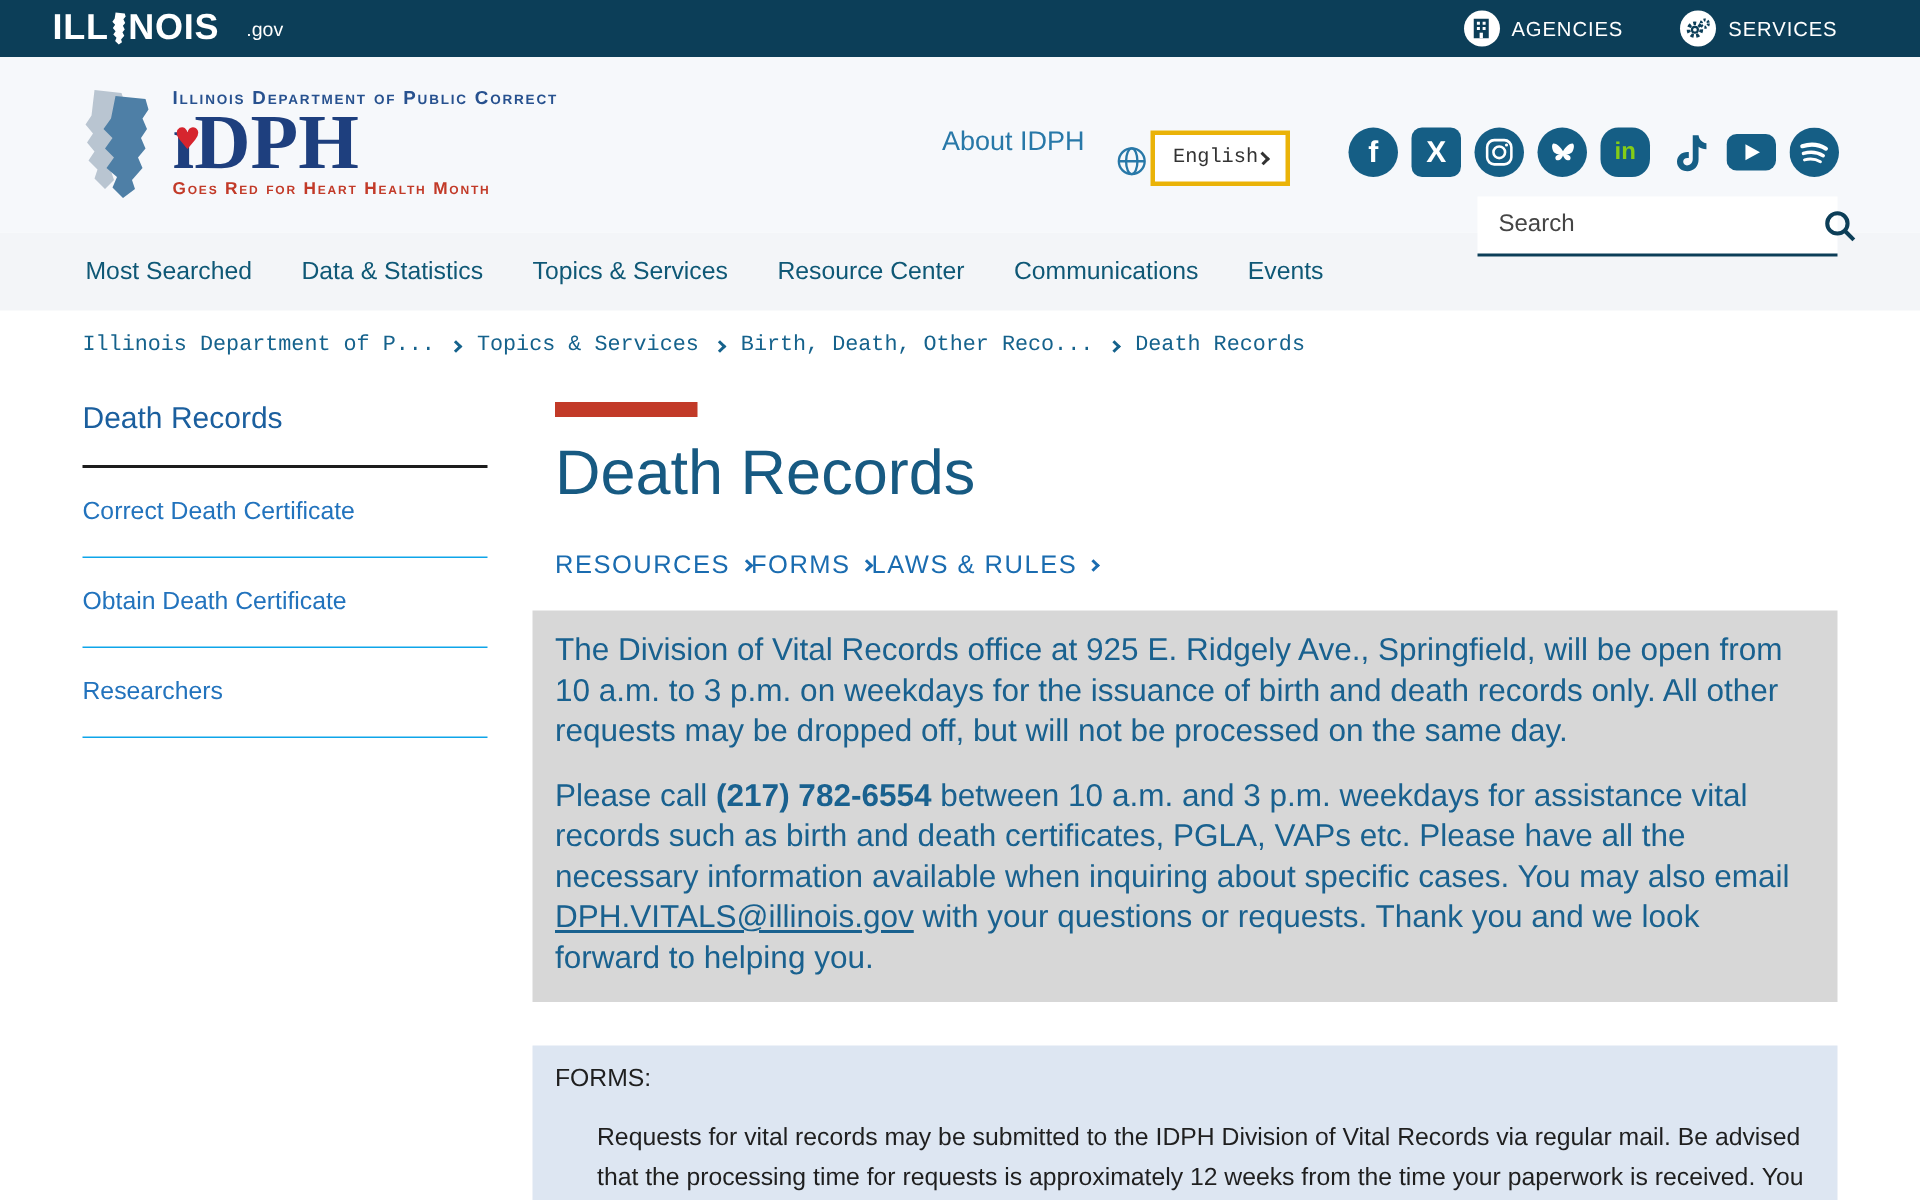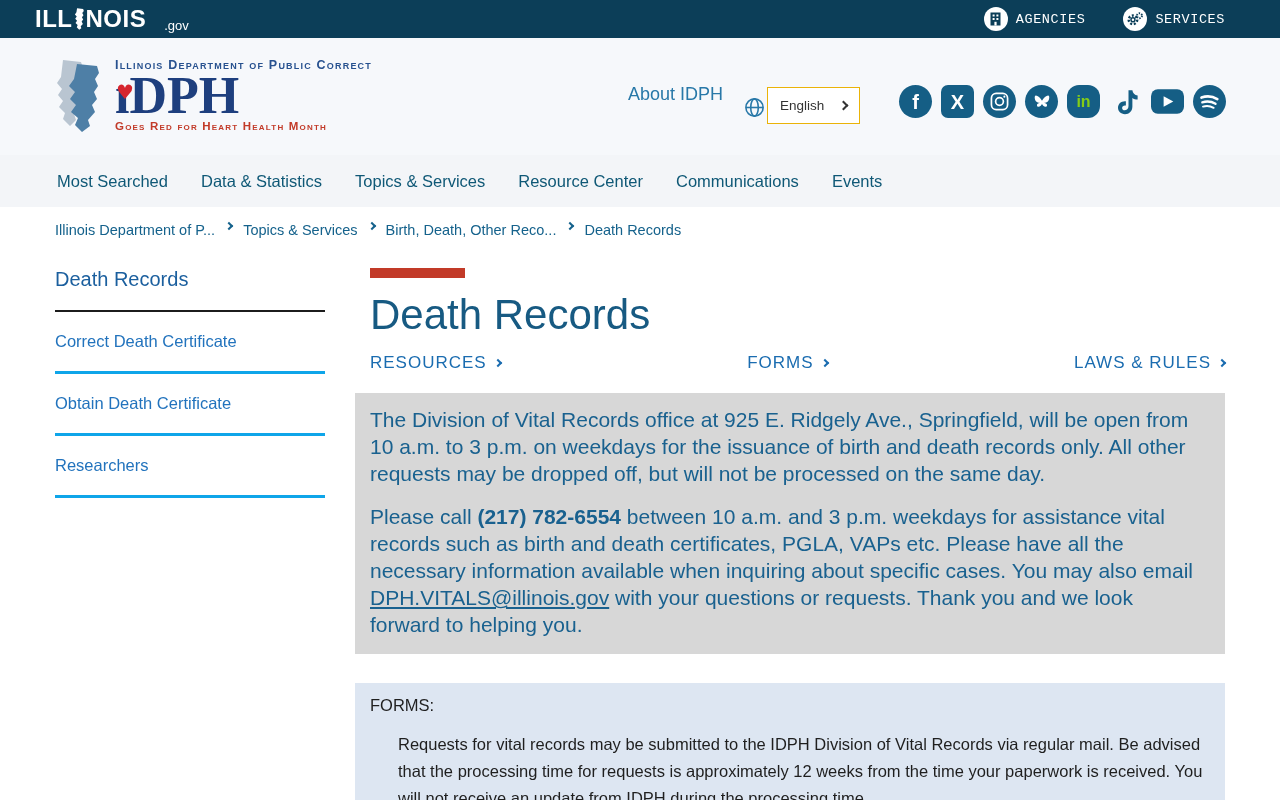--- a/index.html
+++ b/index.html
@@ -2,49 +2,49 @@
 <html><head>
 <meta charset="utf-8">
 <style>
   * { margin:0; padding:0; box-sizing:border-box; }
   html,body { width:1280px; height:800px; overflow:hidden; background:#fff;
     font-family:"Liberation Sans", sans-serif; }
 
   
   .topbar { height:38px; background:#0c3e58; display:flex; align-items:center;
     justify-content:space-between; padding:0 55px 0 35px; }
-  .il-logo { display:flex; align-items:flex-end; color:#fff; cursor:pointer; }
+  .il-logo { display:flex; align-items:center; color:#fff; cursor:pointer; }
   .il-logo .word { font-size:24px; font-weight:bold; letter-spacing:.5px; }
   .il-state-glyph { width:11px; height:22px; margin:0 1px; align-self:center; }
   .il-logo .gov { font-size:13px; margin-left:18px; }
   .topbar-right { display:flex; align-items:center; gap:38px; }
   .topbar-item { display:flex; align-items:center; gap:8px; color:#fff;
-    font-size:13.5px; letter-spacing:.6px; cursor:pointer;font-family:Liberation Mono, monospace; }
+    font-size:13.5px; letter-spacing:.6px; cursor:pointer; }
   .circle-icon { width:24px; height:24px; background:#fff; border-radius:50%;
     display:flex; align-items:center; justify-content:center; }
 
   
   .header { position:relative; height:117px; background:#f6f8fb; }
   .idph-logo { position:absolute; left:55px; top:20px; display:flex; cursor:pointer; }
   .idph-mark { width:56px; height:78px; }
   .idph-text { margin-left:4px; position:relative; }
   .idph-line1 { font-variant:small-caps; font-size:12.5px; font-weight:bold;
     letter-spacing:1.2px; color:#27518f; white-space:nowrap; }
   .idph-acronym { font-family:"Liberation Serif", serif; font-weight:bold;
     font-size:52px; line-height:48px; color:#1e3f7e; position:relative; }
   .idph-heart { position:absolute; left:1px; top:-4px; color:#d6252e; font-size:20px;
     font-family:"DejaVu Sans", sans-serif; }
   .idph-tagline { font-variant:small-caps; font-size:11.5px; font-weight:bold;
     letter-spacing:1.2px; color:#c23a28; white-space:nowrap; }
   .about-link { position:absolute; left:628px; top:46px; font-size:18px;
     color:#2878a8; cursor:pointer; }
   .globe-wrap { position:absolute; left:744px; top:59px; cursor:pointer; }
   .lang-box { position:absolute; left:767px; top:49px; width:93px; height:37px;
-    background:#fff; border:1px solid #eab308; display:flex; align-items:center;
-    justify-content:space-between; padding:0 12px; cursor:pointer; }
+    background:#fff; border:3px solid #eab308; display:flex; align-items:center;
+    justify-content:space-between; padding:0 12px; cursor:pointer;font-family:Liberation Mono, monospace; }
   .lang-box .lang-label { font-size:13.5px; color:#333; }
   .chev { display:inline-block; width:7px; height:7px; border-right:2px solid #333;
     border-bottom:2px solid #333; transform:rotate(-45deg); }
   .social-row { position:absolute; left:899px; top:47px; display:flex; gap:9px; }
   .soc { width:33px; height:33px; display:flex; align-items:center;
     justify-content:center; cursor:pointer; }
   .soc.round { background:#155e85; border-radius:50%; color:#fff; }
   .soc.sq { background:#155e85; border-radius:7px; color:#fff; }
   .soc.sq4 { background:#155e85; border-radius:12px; color:#84cc16; }
   .soc .ltr { font-weight:bold; font-size:20px; line-height:1; }
@@ -56,36 +56,36 @@
   .searchbar input::placeholder { color:#454545; }
   .search-btn { width:40px; height:100%; display:flex; align-items:center;
     justify-content:center; cursor:pointer; background:transparent; border:none; }
 
   
   .mainnav { height:52px; background:#f3f5f8; display:flex; align-items:center;
     padding:0 57px; gap:33px; }
   .mainnav a { font-size:16.5px; color:#0f5876; text-decoration:none; cursor:pointer; }
 
   
-  .breadcrumb { display:flex; align-items:flex-start; padding:15px 0 0 55px; gap:11px; }
+  .breadcrumb { display:flex; align-items:center; padding:15px 0 0 55px; gap:11px;font-family:Liberation Mono, monospace; }
   .breadcrumb .bc { font-size:14.5px; color:#15628c; cursor:pointer; }
   .bc-sep { display:inline-block; width:6px; height:6px; border-right:2px solid #15628c;
     border-bottom:2px solid #15628c; transform:rotate(-45deg); margin-top:1px; }
 
   
   .content { display:flex; padding:30px 55px 0 55px; }
   .sidebar { width:270px; flex:none; }
   .sidebar-title { font-size:20px; color:#1b5f9e; padding-bottom:19px;
     border-bottom:2px solid #1c1c1c; cursor:pointer; }
   .side-item { font-size:16.5px; color:#2273bd; padding:20px 0;
-    border-bottom:3px solid #0ea5e9; cursor:pointer; }
+    border-bottom:1px solid #0ea5e9; cursor:pointer; }
   .main { flex:1; margin-left:45px; }
   .accent-bar { width:95px; height:10px; background:#c23a28; }
   .page-title { font-size:42px; font-weight:400; color:#175a82; margin-top:13px; }
-  .tabs { display:flex; margin-top:14px;justify-content:space-between; }
+  .tabs { display:flex; margin-top:28px; }
   .tab { display:flex; align-items:center; gap:8px; font-size:17px; letter-spacing:1px;
     color:#1a6cb0; cursor:pointer; }
   .tab .chev { border-color:#1a6cb0; width:6px; height:6px; }
 
   .info-box { margin:20px 0 0 -15px; background:#d7d7d7; padding:13px 20px 16px 15px; }
   .info-box p { font-size:21px; line-height:27px; color:#19618f; }
   .info-box p + p { margin-top:16px; }
   .info-box .phone { font-weight:bold; }
   .info-box .email { text-decoration:underline; cursor:pointer; color:#19618f; }
 
@@ -201,20 +201,29 @@
         <circle cx="16.5" cy="16.5" r="16.5" fill="#155e85"></circle>
         <g stroke="#fff" fill="none" stroke-linecap="round">
           <path d="M8.5 12.5 c5.5-1.8 11.5-1 15.8 1.6" stroke-width="2.7"></path>
           <path d="M9.3 17.3 c4.7-1.4 9.6-.7 13.2 1.5" stroke-width="2.3"></path>
           <path d="M10 21.6 c3.8-1 7.6-.5 10.6 1.2" stroke-width="2"></path>
         </g>
       </svg>
     </div>
   </div>
 
+  <div class="searchbar">
+    <input type="text" placeholder="Search" style="">
+    <button class="search-btn">
+      <svg width="25" height="25" viewBox="0 0 24 24" fill="none" stroke="#0c3e58" stroke-width="2.6">
+        <circle cx="10.5" cy="10.5" r="6.5"></circle>
+        <line x1="15.5" y1="15.5" x2="21" y2="21"></line>
+      </svg>
+    </button>
+  </div>
 </div>
 
 <div class="mainnav">
   <a>Most Searched</a>
   <a>Data &amp; Statistics</a>
   <a>Topics &amp; Services</a>
   <a>Resource Center</a>
   <a>Communications</a>
   <a>Events</a>
 </div>

